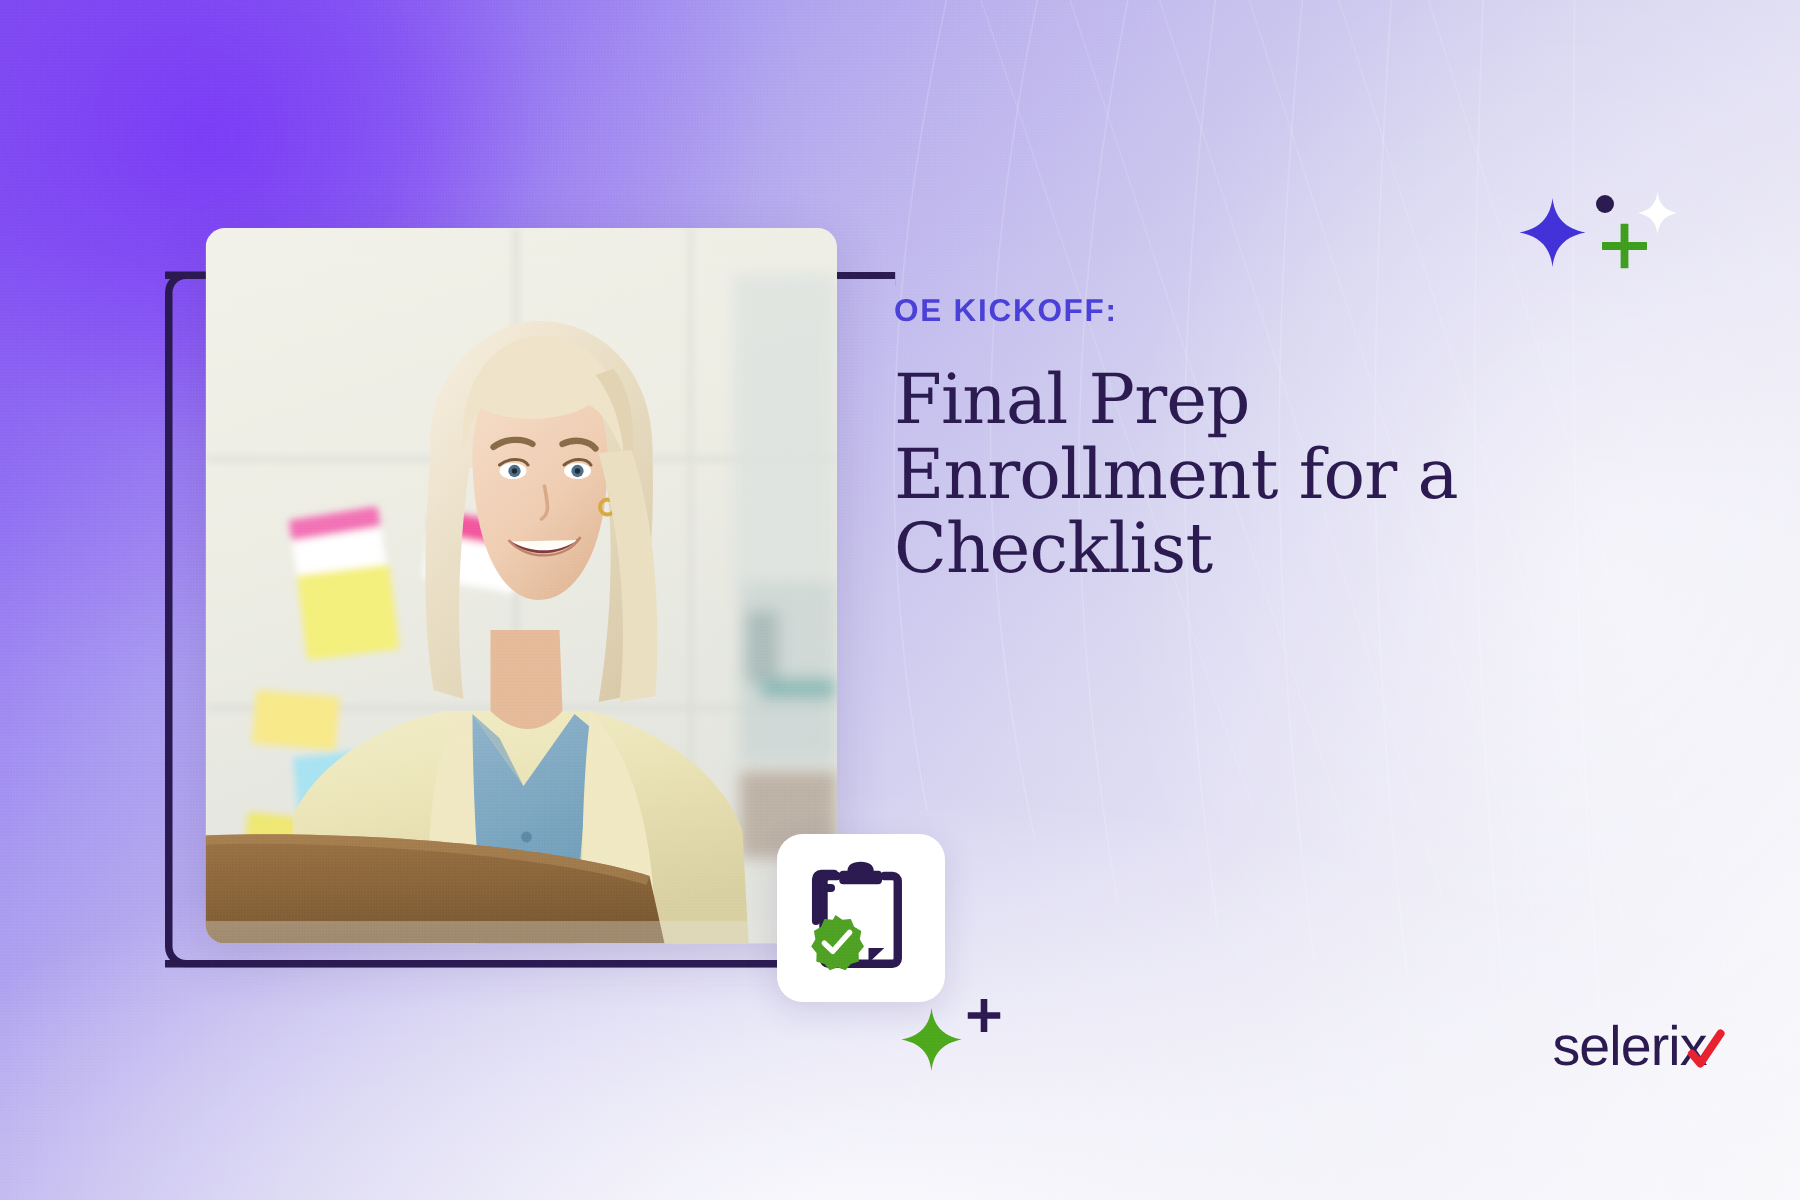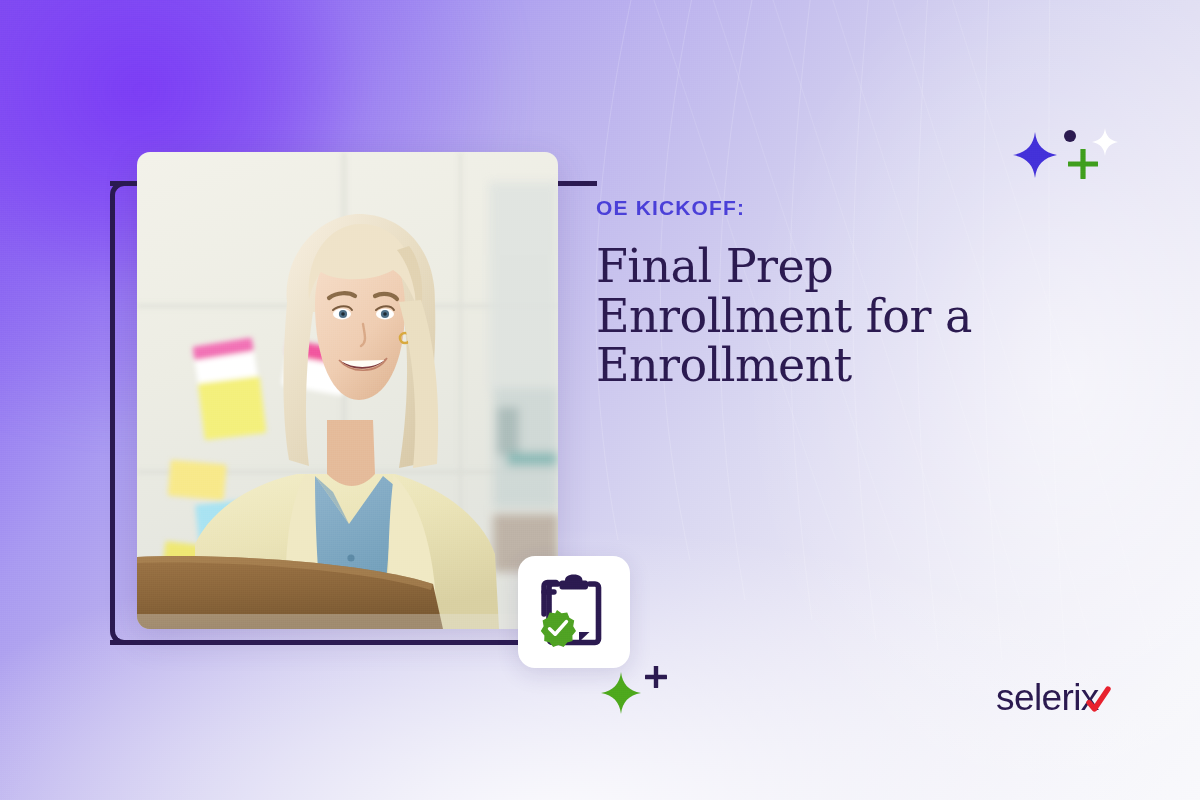--- a/index.html
+++ b/index.html
@@ -155,21 +155,21 @@
   .spark-tr-blue  { left:1013px; top:132px; }
   .spark-tr-dot   { left:1064px; top:130px; }
   .spark-tr-white { left:1092px; top:128px; }
   .spark-tr-plus  { left:1068px; top:149px; }
   .spark-b-green  { left:601px;  top:672px; }
   .spark-b-plus   { left:645px;  top:666px; }
 
   
   .logo {
     position:absolute;
-    left:996px; top:679px;
+    left:1035px; top:679px;
     width:125px; height:42px;
   }
   .logo svg { width:100%; height:100%; display:block; }
 </style>
 </head>
 <body>
 
 <div class="canvas">
 
   <div class="bg-base"></div>
@@ -377,21 +377,21 @@
         <path d="M11.6 18.8 L17.2 24.2 L28.4 11.6" fill="none" stroke="#FFFFFF" stroke-width="3.6" stroke-linecap="round" stroke-linejoin="round"></path>
       </g>
     </svg>
   </div>
 
   <div class="text-col">
     <div class="eyebrow">OE KICKOFF:</div>
     <h1 class="headline">
       <span class="hl-line">Final Prep</span>
       <span class="hl-line">Enrollment for a</span>
-      <span class="hl-line">Enrollment</span>
+      <span class="hl-line">Checklist</span>
     </h1>
   </div>
 
   <div class="spark spark-tr-blue">
     <svg width="44" height="46" viewBox="0 0 44 46" aria-hidden="true">
       <path d="M22 0 C 23.6 13.4 30.6 20.4 44 23 C 30.6 25.6 23.6 32.6 22 46
                C 20.4 32.6 13.4 25.6 0 23 C 13.4 20.4 20.4 13.4 22 0 Z" fill="#4331D9"></path>
     </svg>
   </div>
   <div class="spark spark-tr-dot">

